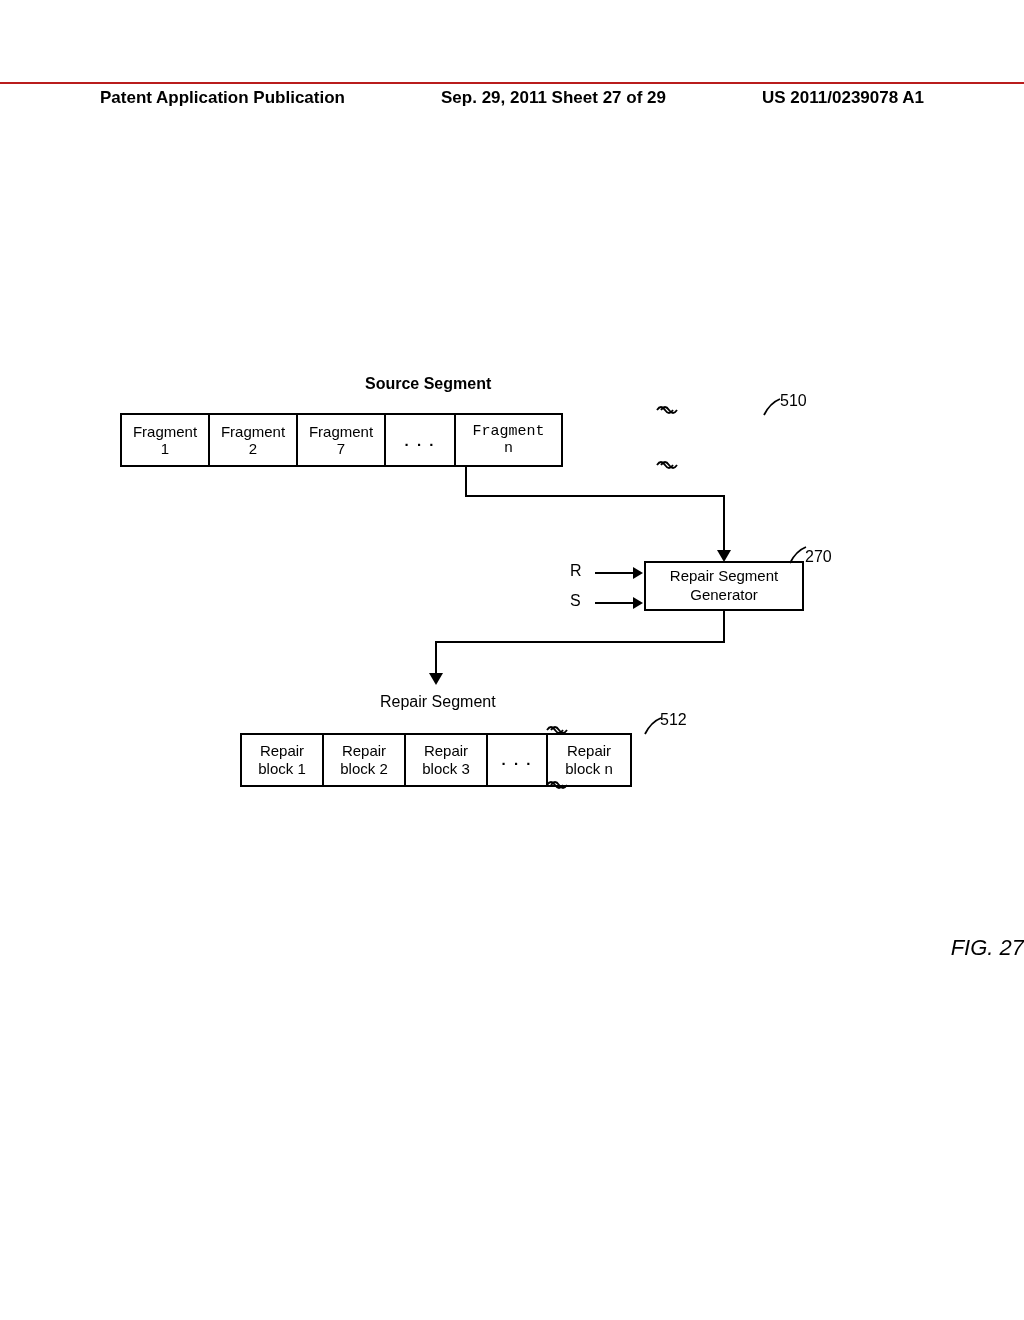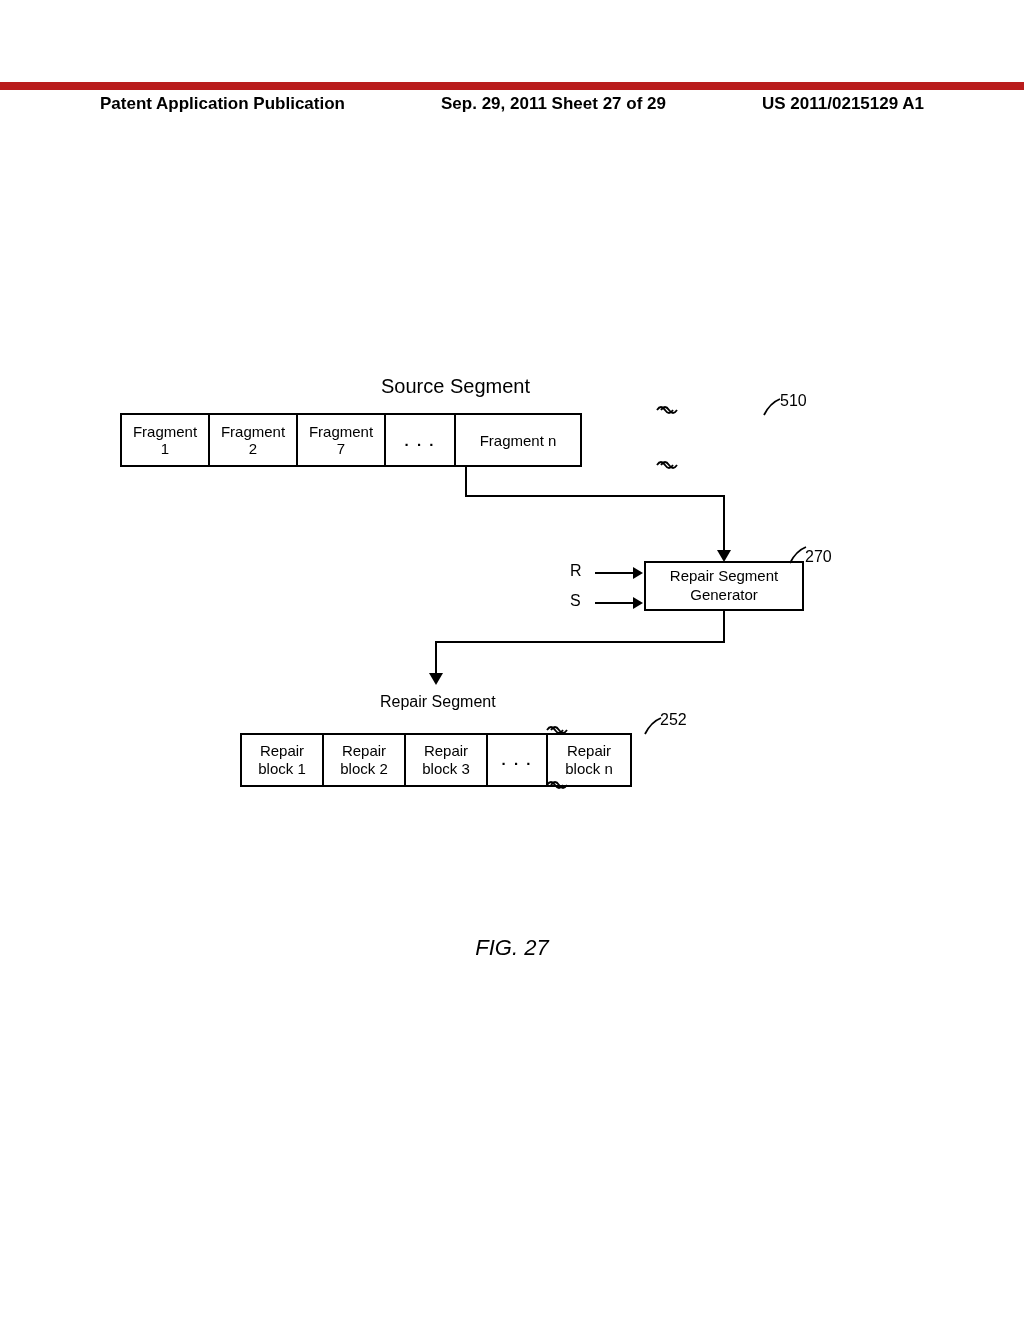--- a/index.html
+++ b/index.html
@@ -11,34 +11,35 @@
     color: #000;
     width: 1024px;
     height: 1320px;
     position: relative;
   }
   .header {
     position: absolute;
     top: 82px;
     left: 0;
     width: 100%;
-    border-top: 8px solid #b91c1c;
+    border-top: 2px solid #b91c1c;
     display: flex;
     justify-content: space-between;
     padding: 4px 100px;
     font-size: 17px;
     font-weight: bold;
   }
 
   
   .src-label {
     position: absolute;
-    left: 381px;
+    left: 365px;
     top: 375px;
-    font-size: 20px;
+    font-size: 16px;
+    font-weight: bold;
   }
   
   .src-table {
     position: absolute;
     left: 120px;
     top: 413px;
     border: 2px solid #000;
     display: flex;
     height: 54px;
   }
@@ -48,21 +49,21 @@
     align-items: center;
     justify-content: center;
     text-align: center;
     font-size: 15px;
     padding: 0 10px;
   }
   .src-table .cell:last-child { border-right: none; }
   .c-index { width: 118px; line-height: 1.2; }
   .c-frag { width: 88px; }
   .c-dots { width: 70px; font-weight: bold; letter-spacing: 2px; }
-  .c-fragn { width: 124px; }
+  .c-fragn { width: 105px; font-family: Liberation Mono, monospace; }
 
   
   .break-mark {
     position: absolute;
     font-size: 16px;
   }
   .break-top-src { left: 655px; top: 403px; }
   .break-bot-src { left: 655px; top: 458px; }
 
   .ref510 {
@@ -237,32 +238,32 @@
     position: absolute;
     left: 643px;
     top: 716px;
   }
 
   .fig-caption {
     position: absolute;
     left: 0;
     width: 100%;
     top: 935px;
-    text-align: center;
+    text-align: right;
     font-size: 22px;
     font-style: italic;
   }
 </style>
 </head>
 <body>
 
 <div class="header">
   <span>Patent Application Publication</span>
   <span>Sep. 29, 2011  Sheet 27 of 29</span>
-  <span>US 2011/0215129 A1</span>
+  <span>US 2011/0239078 A1</span>
 </div>
 
 <div class="src-label">Source Segment</div>
 
 <div class="src-table">
   <div class="cell c-frag">Fragment 1</div>
   <div class="cell c-frag">Fragment 2</div>
   <div class="cell c-frag">Fragment 7</div>
   <div class="cell c-dots">. . .</div>
   <div class="cell c-fragn">Fragment n</div>
@@ -326,15 +327,15 @@
     <path d="M6 7 Q10 1 14 7 Q18 13 22 7" stroke="#000" stroke-width="1.8" fill="none"></path>
   </svg>
 <svg class="break-mark break-bot-rep" width="24" height="14">
     <path d="M2 7 Q6 1 10 7 Q14 13 18 7" stroke="#000" stroke-width="1.8" fill="none"></path>
     <path d="M6 7 Q10 1 14 7 Q18 13 22 7" stroke="#000" stroke-width="1.8" fill="none"></path>
   </svg>
 
 <svg class="ref512-curve" width="20" height="20">
     <path d="M2 18 Q 8 6 18 2" stroke="#000" stroke-width="1.8" fill="none"></path>
   </svg>
-<div class="ref512">252</div>
+<div class="ref512">512</div>
 
 <div class="fig-caption">FIG. 27</div>
 
 </body></html>

